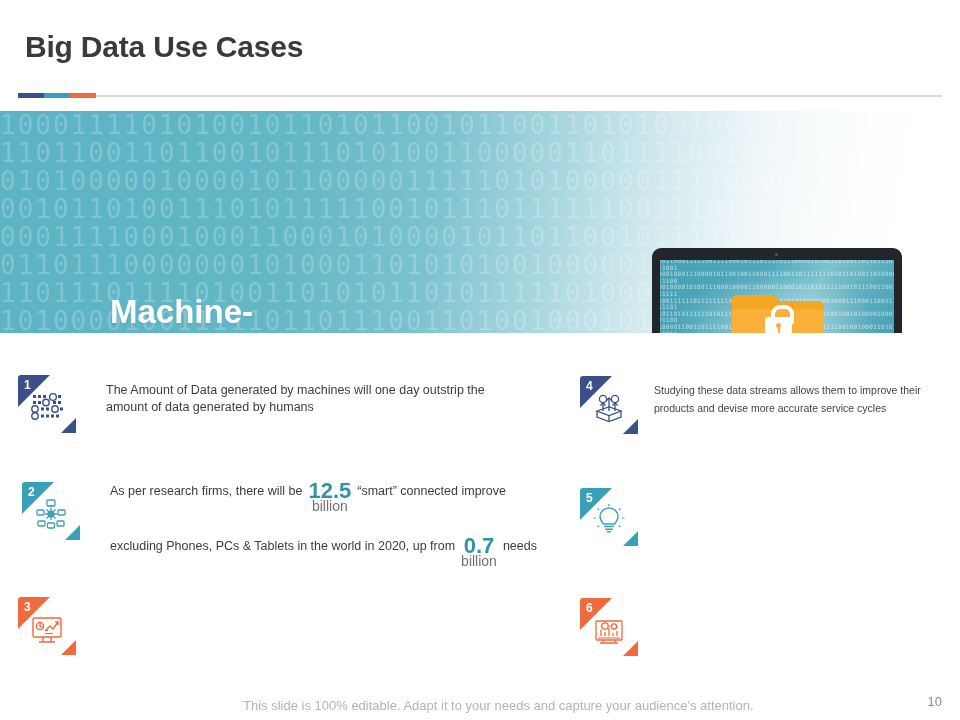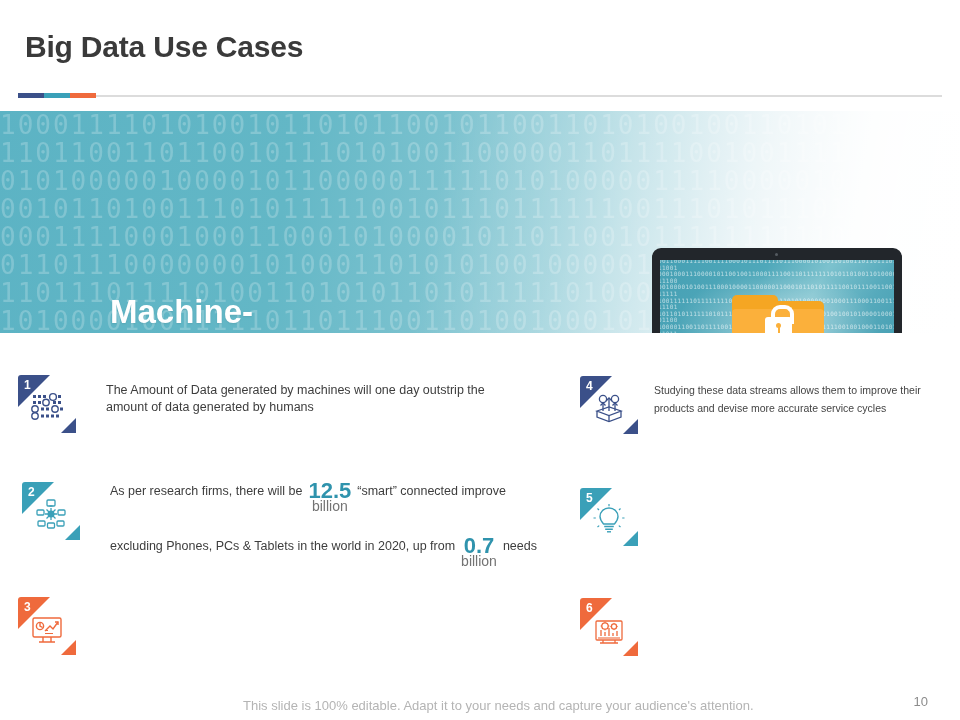--- a/index.html
+++ b/index.html
@@ -114,21 +114,21 @@
   .b2-row.r2{margin-top:22px;}
   .numstack{display:inline-block;text-align:center;margin:0 6px;position:relative;top:3px;}
   .numstack .big-unit{display:block;margin-top:-4px;}
 
   
   .footer-note{
     position:absolute;left:243px;top:698px;
     font-size:13px;color:#b4b4b4;
   }
   .page-number{
-    position:absolute;right:32px;top:694px;
+    position:absolute;right:18px;top:694px;
     font-size:13px;color:#8c8c8c;
   }
 </style>
 </head>
 <body>
 
 <div class="slide-header">
   <div class="page-title">Big Data Use Cases</div>
   <div class="accent-rule">
     <div class="accent-seg s1"></div>

